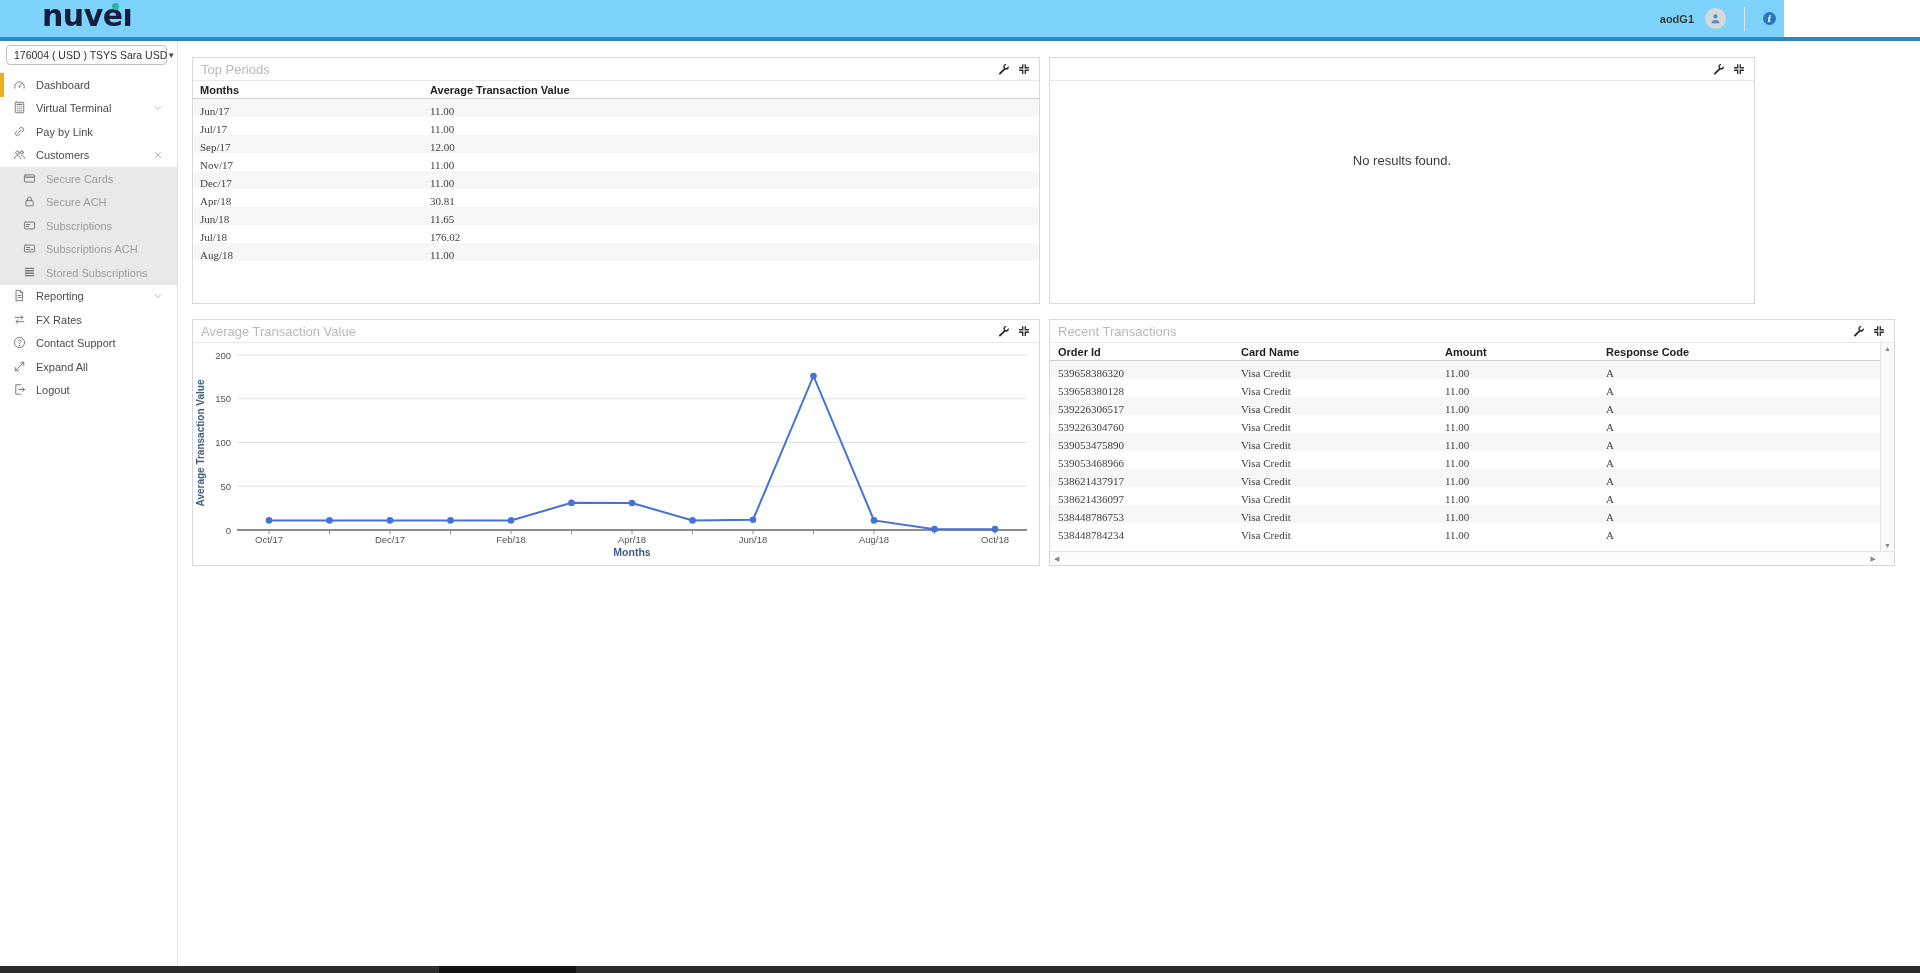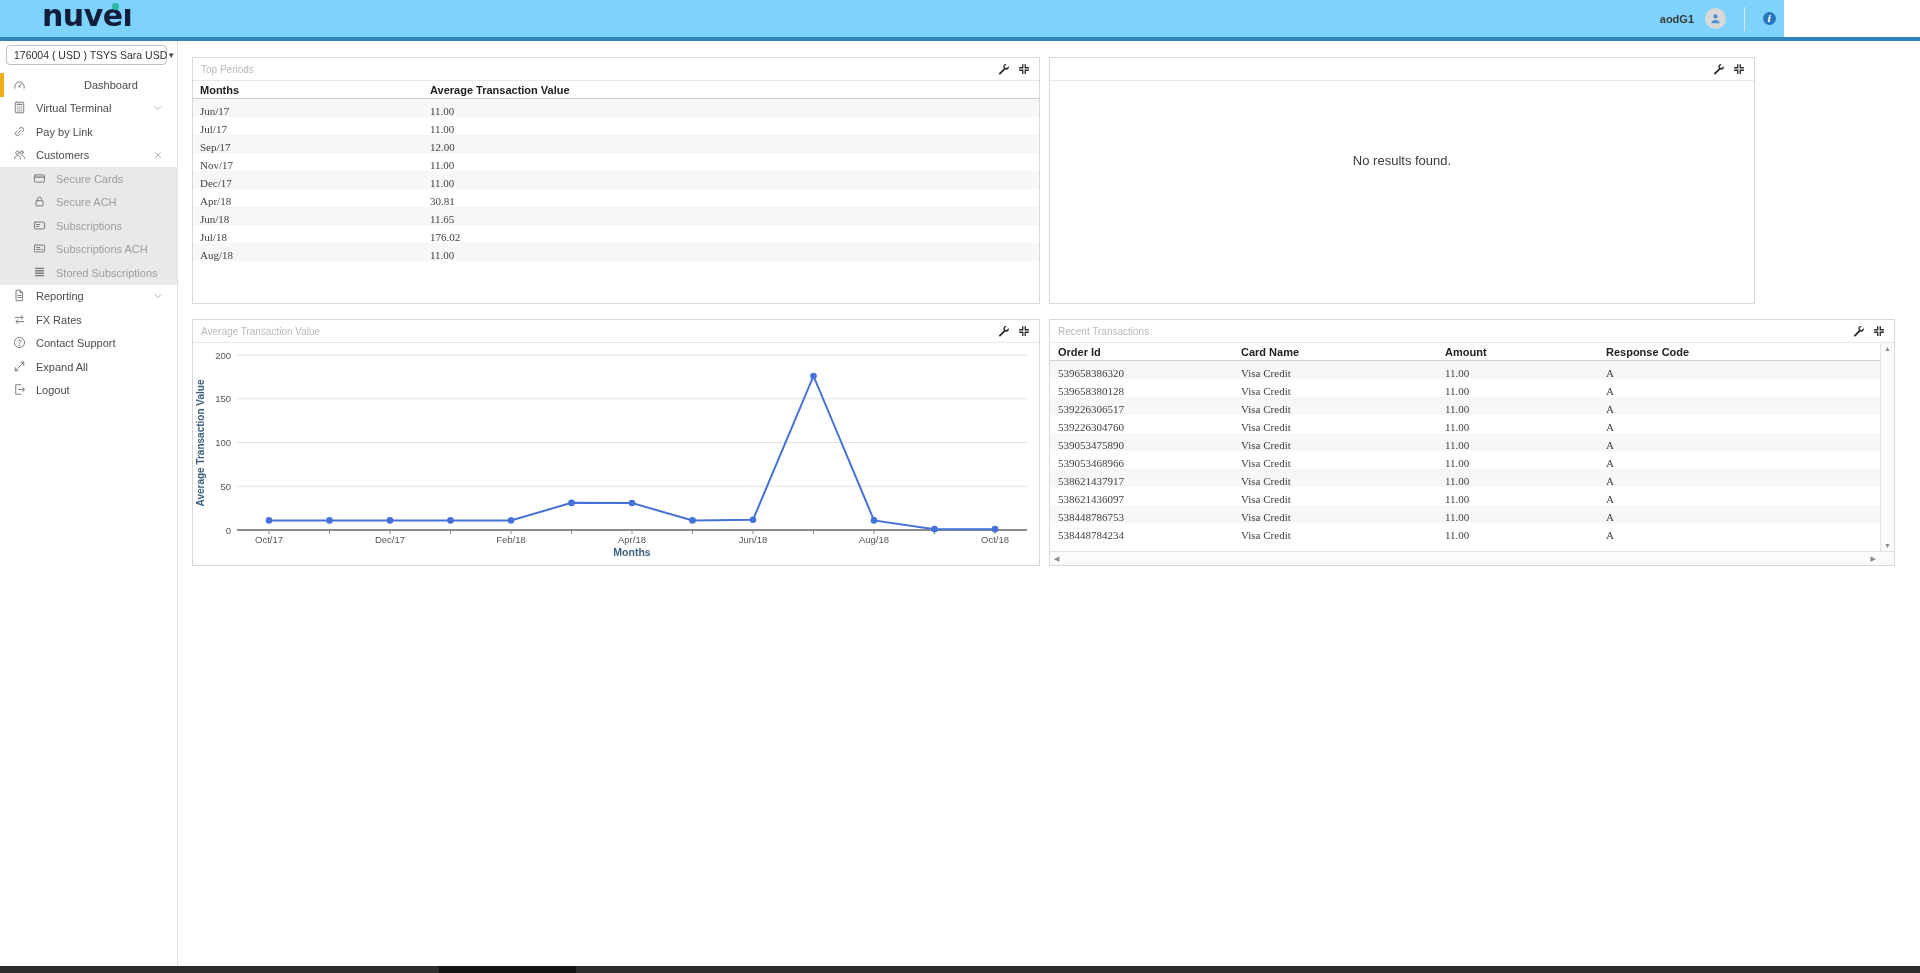--- a/index.html
+++ b/index.html
@@ -33,34 +33,34 @@
   .acct-select .val { font-size:10.5px; color:#2f2f2f; white-space:nowrap; }
   .acct-select .caret { font-size:8px; color:#444; }
   .menu { margin-top:8px; }
   .mi { height:23.5px; display:flex; align-items:center; padding:0 13px 0 9px;
         cursor:pointer; border-left:4px solid transparent; }
   .mi .ic { width:14px; height:14px; display:inline-flex; margin-right:9px; flex:none; }
   .mi .ic svg { width:13px; height:13px; }
   .mi .lab { font-size:11px; color:#4b4b4b; white-space:nowrap; }
   .mi .tr { margin-left:auto; width:11px; height:11px; display:inline-flex; }
   .mi .tr svg { width:10px; height:10px; }
-  .mi.active { border-left-color:#efae1d;gap:48px; }
-  .mi.sub { background:#e9e9e9; padding-left:29px; }
+  .mi.active { border-left-color:#efae1d; }
+  .mi.sub { background:#e9e9e9; padding-left:19px; }
   .mi.sub .lab { color:#9d9d9d; }
 
   
   .main { position:absolute; left:178px; top:41px; right:0; bottom:7px; background:#fff; }
   .panel { position:absolute; border:1px solid #d8d8d8; background:#fff; }
   .p1 { left:14px;  top:16px;  width:848px; height:247px; }
   .p2 { left:871px; top:16px;  width:706px; height:247px; }
   .p3 { left:14px;  top:278px; width:848px; height:247px; }
   .p4 { left:871px; top:278px; width:846px; height:247px; }
   .phead { height:23px; border-bottom:1px solid #e8e8e8; display:flex; align-items:center;
            padding:0 8px; }
-  .ptitle { flex:1; font-size:10px; color:#b9b9b9; }
+  .ptitle { flex:1; font-size:13px; color:#b9b9b9; }
   .pico { width:13px; height:13px; margin-left:8px; cursor:pointer; display:inline-flex; }
   .pico svg { width:12px; height:12px; }
 
   
   .thead-row { display:flex; height:18px; align-items:center; font-size:11px; font-weight:bold;
                color:#222; border-bottom:1px solid #cfcfcf; }
   .trow { display:flex; height:18px; align-items:flex-end; font-size:11px; color:#3f3f3f;font-family:Liberation Serif, serif; }
   .rows .trow:nth-child(odd) { background:#f7f7f7; }
   .t2 .c1 { width:237px; padding-left:7px; } .t2 .c2 { flex:1; }
   .t4 { width:832px; }

